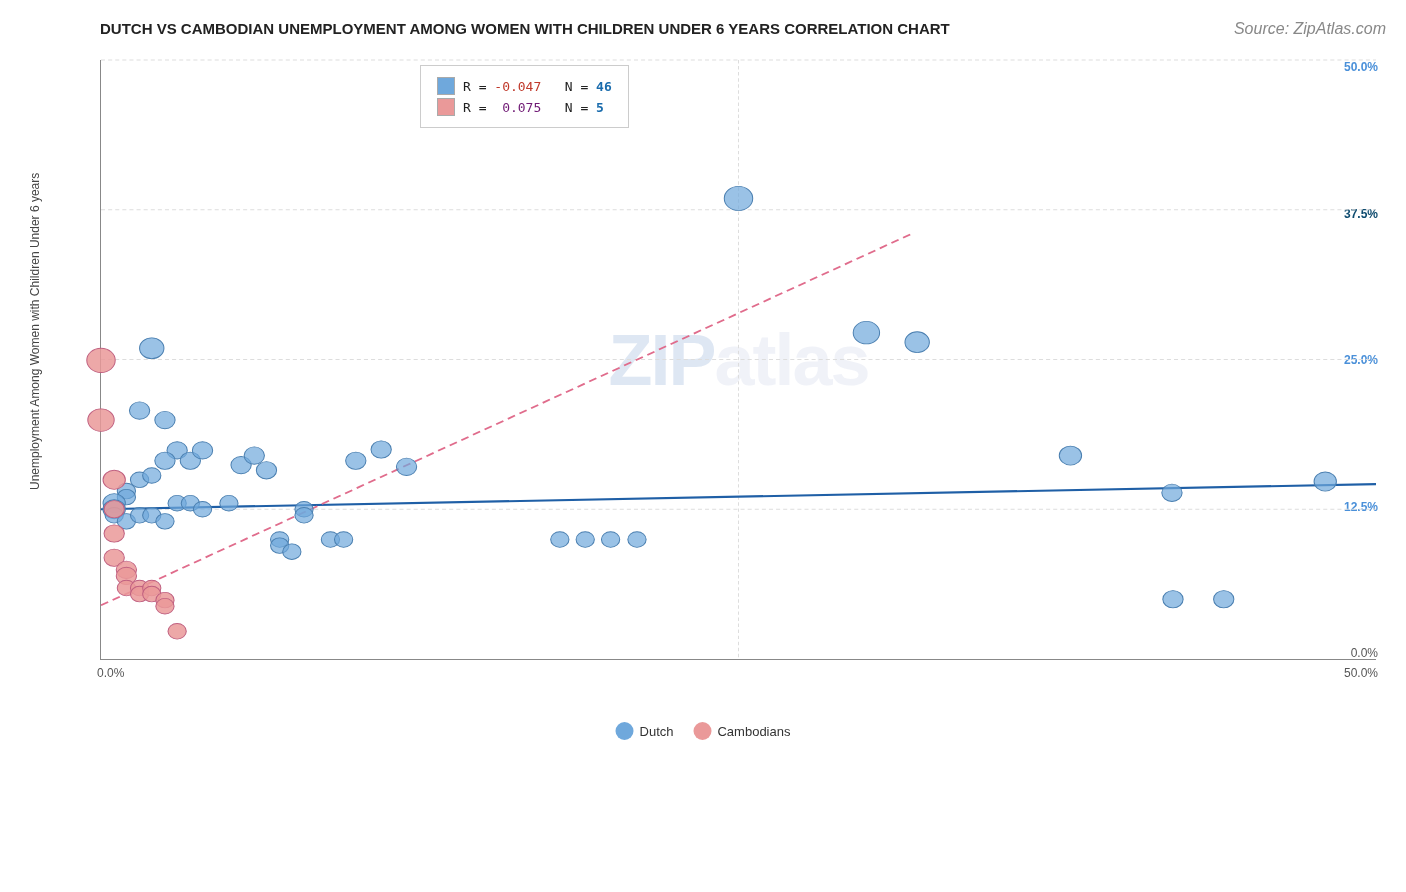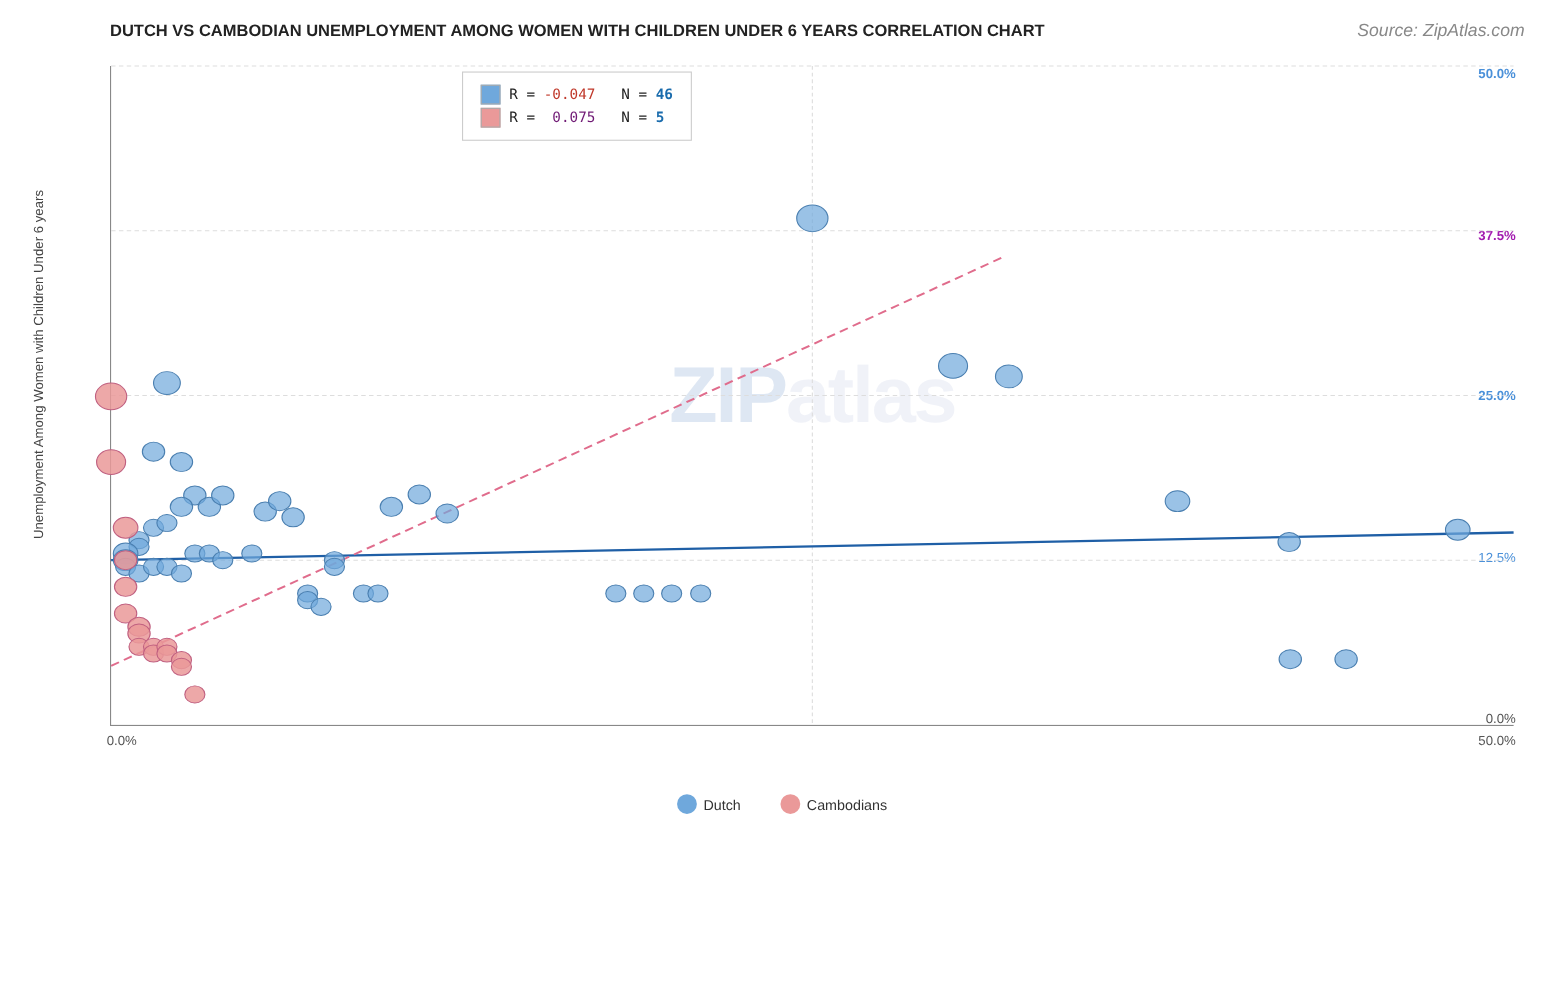--- a/index.html
+++ b/index.html
@@ -99,21 +99,20 @@
       display: flex;
       align-items: center;
       gap: 20px;
     }
     .bottom-legend-item {
       display: flex;
       align-items: center;
       gap: 6px;
       font-size: 13px;
       color: #333;
-      margin-left: 16px;
     }
     .bottom-legend-box {
       width: 18px;
       height: 18px;
       border-radius: 50%;
     }
     .grid-line {
       stroke: #ddd;
       stroke-width: 1;
       stroke-dasharray: 4,3;
@@ -125,23 +124,23 @@
 <div class="chart-container">
   <div class="chart-title">DUTCH VS CAMBODIAN UNEMPLOYMENT AMONG WOMEN WITH CHILDREN UNDER 6 YEARS CORRELATION CHART</div>
   <div class="source-label">Source: ZipAtlas.com</div>
 
   <div style="position:absolute; left:15px; top:60px; bottom:100px; width:40px; display:flex; align-items:center; justify-content:center;">
     <div style="font-size:12px; color:#444; white-space:nowrap; transform:rotate(-90deg); width:260px; text-align:center;">Unemployment Among Women with Children Under 6 years</div>
   </div>
 
   <div style="position:absolute; right:28px; top:60px; bottom:100px; display:flex; flex-direction:column; justify-content:space-between; align-items:flex-end;">
     <div style="font-size:12px; color:#4a90d9; font-weight:bold;">50.0%</div>
-    <div style="font-size:12px; color:#a21caf; font-weight:bold;">37.5%</div>
+    <div style="font-size:12px; color:#0c4a6e; font-weight:bold;">37.5%</div>
     <div style="font-size:12px; color:#4a90d9; font-weight:bold;">25.0%</div>
-    <div style="font-size:12px; color:#4a90d9; font-weight:normal;">12.5%</div>
+    <div style="font-size:12px; color:#4a90d9; font-weight:bold;">12.5%</div>
     <div style="font-size:12px; color:#555; font-weight:normal;">0.0%</div>
   </div>
 
   <div class="chart-area">
 
     <div class="watermark">
       <span class="zip">ZIP</span><span class="atlas">atlas</span>
     </div>
 
     <svg class="chart-svg" viewBox="0 0 1256 692" preserveAspectRatio="none">

